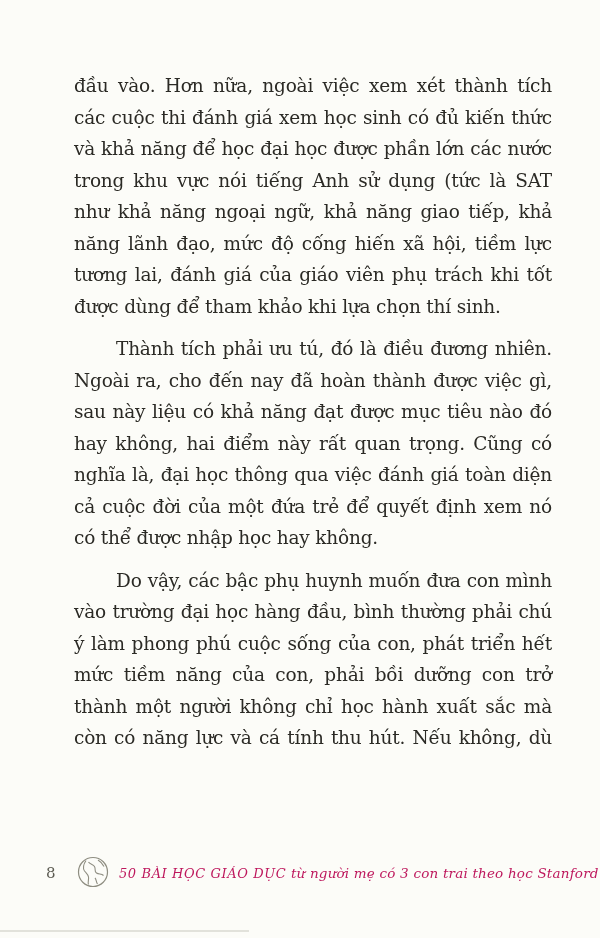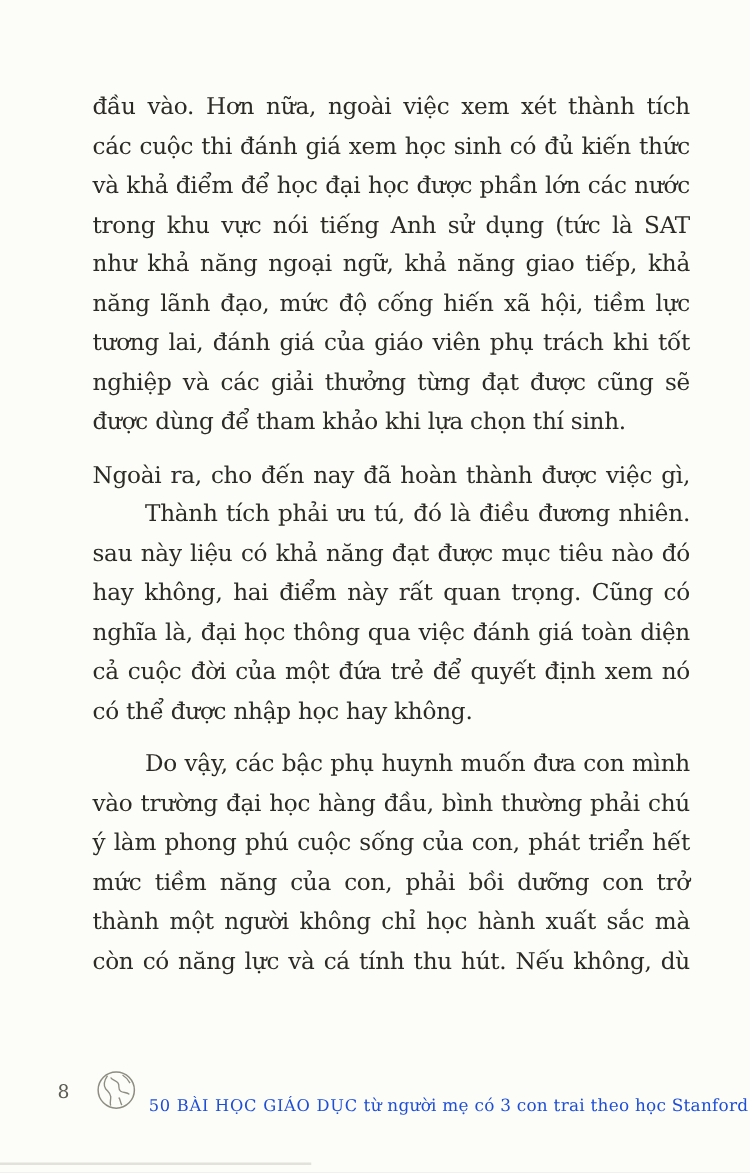--- a/index.html
+++ b/index.html
@@ -58,24 +58,25 @@
     color: #5d5c53;
   }
   .globe {
     position: absolute;
     left: 76px;
     top: 4px;
   }
   .footer-text {
     position: absolute;
     left: 119px;
-    top: 24px;
+    top: 13px;
     width: 440px;
     white-space: nowrap;
-    color: #1d4ed8;
+    color: #be185d;
+    font-style: italic;
   }
   .footer-title {
     font-size: 13px;
     letter-spacing: 0.6px;
   }
   .footer-subtitle {
     font-size: 13.5px;
     letter-spacing: 0.2px;
   }
   .bottom-rule {
@@ -89,31 +90,30 @@
 </style>
 </head>
 <body>
 
 <div class="page">
 
   <main class="text-block">
       <div class="para">
         <div class="line">đầu vào. Hơn nữa, ngoài việc xem xét thành tích</div>
         <div class="line">các cuộc thi đánh giá xem học sinh có đủ kiến thức</div>
-        <div class="line">và khả điểm để học đại học được phần lớn các nước</div>
+        <div class="line">và khả năng để học đại học được phần lớn các nước</div>
         <div class="line">trong khu vực nói tiếng Anh sử dụng (tức là SAT</div>
         <div class="line">như khả năng ngoại ngữ, khả năng giao tiếp, khả</div>
         <div class="line">năng lãnh đạo, mức độ cống hiến xã hội, tiềm lực</div>
         <div class="line">tương lai, đánh giá của giáo viên phụ trách khi tốt</div>
-        <div class="line">nghiệp và các giải thưởng từng đạt được cũng sẽ</div>
         <div class="line last">được dùng để tham khảo khi lựa chọn thí sinh.</div>
       </div>
       <div class="para">
+        <div class="line indent">Thành tích phải ưu tú, đó là điều đương nhiên.</div>
         <div class="line">Ngoài ra, cho đến nay đã hoàn thành được việc gì,</div>
-        <div class="line indent">Thành tích phải ưu tú, đó là điều đương nhiên.</div>
         <div class="line">sau này liệu có khả năng đạt được mục tiêu nào đó</div>
         <div class="line">hay không, hai điểm này rất quan trọng. Cũng có</div>
         <div class="line">nghĩa là, đại học thông qua việc đánh giá toàn diện</div>
         <div class="line">cả cuộc đời của một đứa trẻ để quyết định xem nó</div>
         <div class="line last">có thể được nhập học hay không.</div>
       </div>
       <div class="para">
         <div class="line indent">Do vậy, các bậc phụ huynh muốn đưa con mình</div>
         <div class="line">vào trường đại học hàng đầu, bình thường phải chú</div>
         <div class="line">ý làm phong phú cuộc sống của con, phát triển hết</div>

